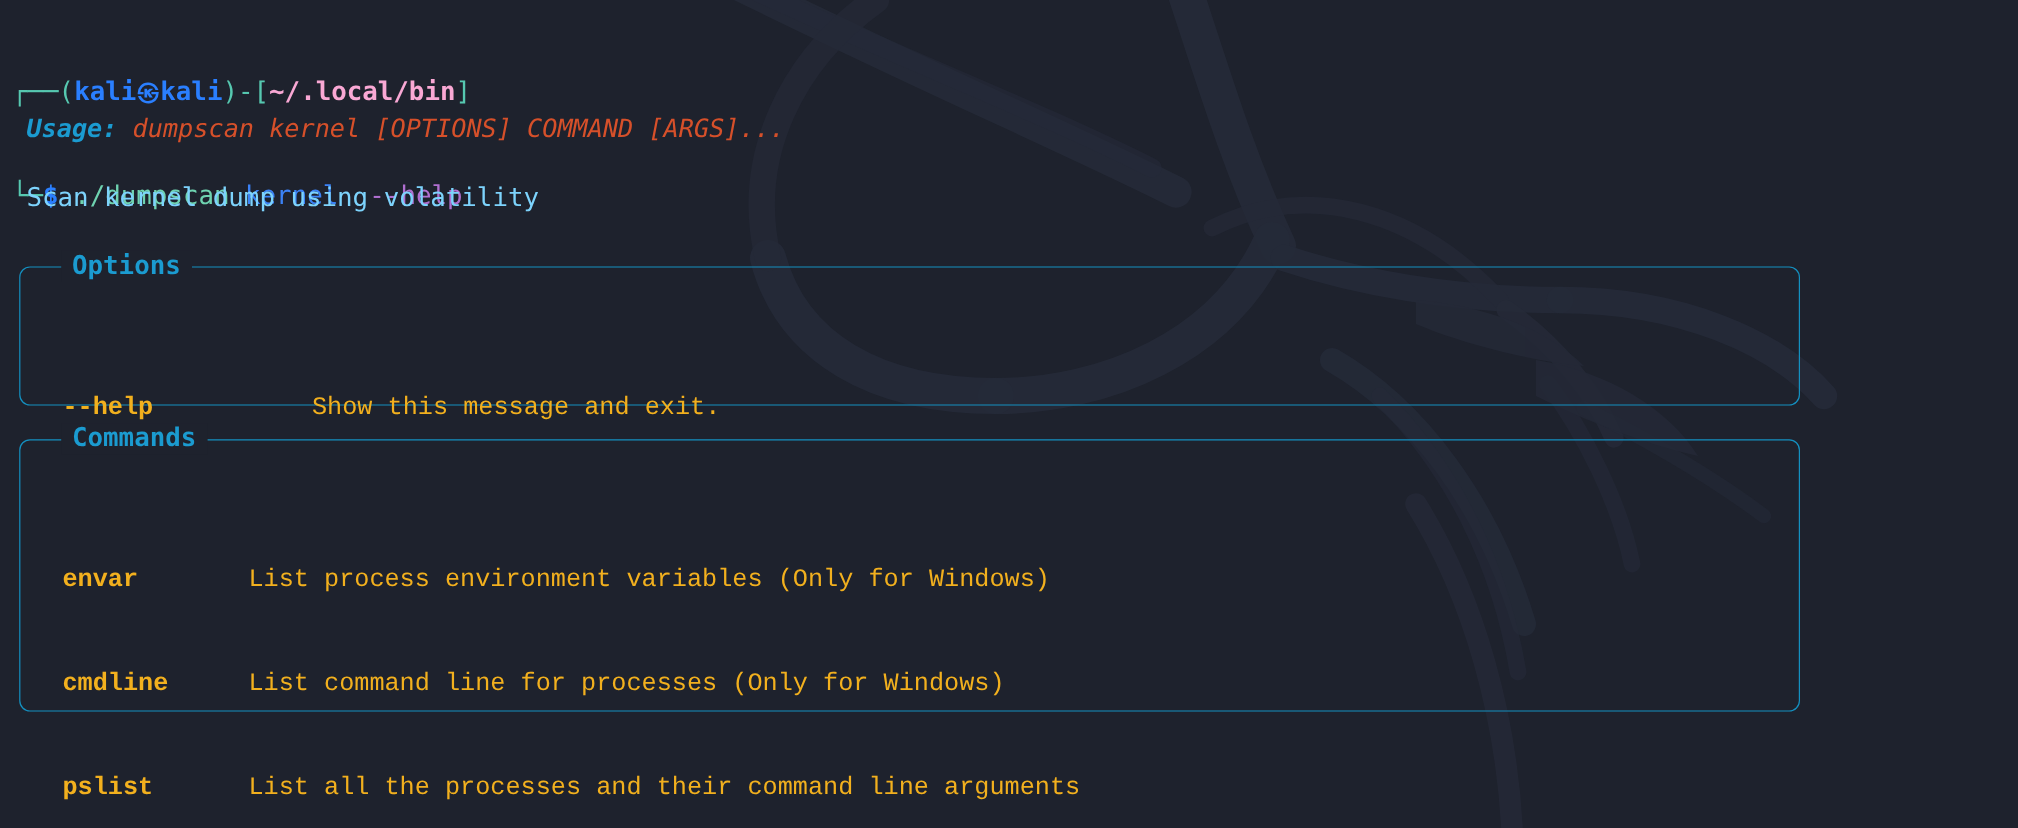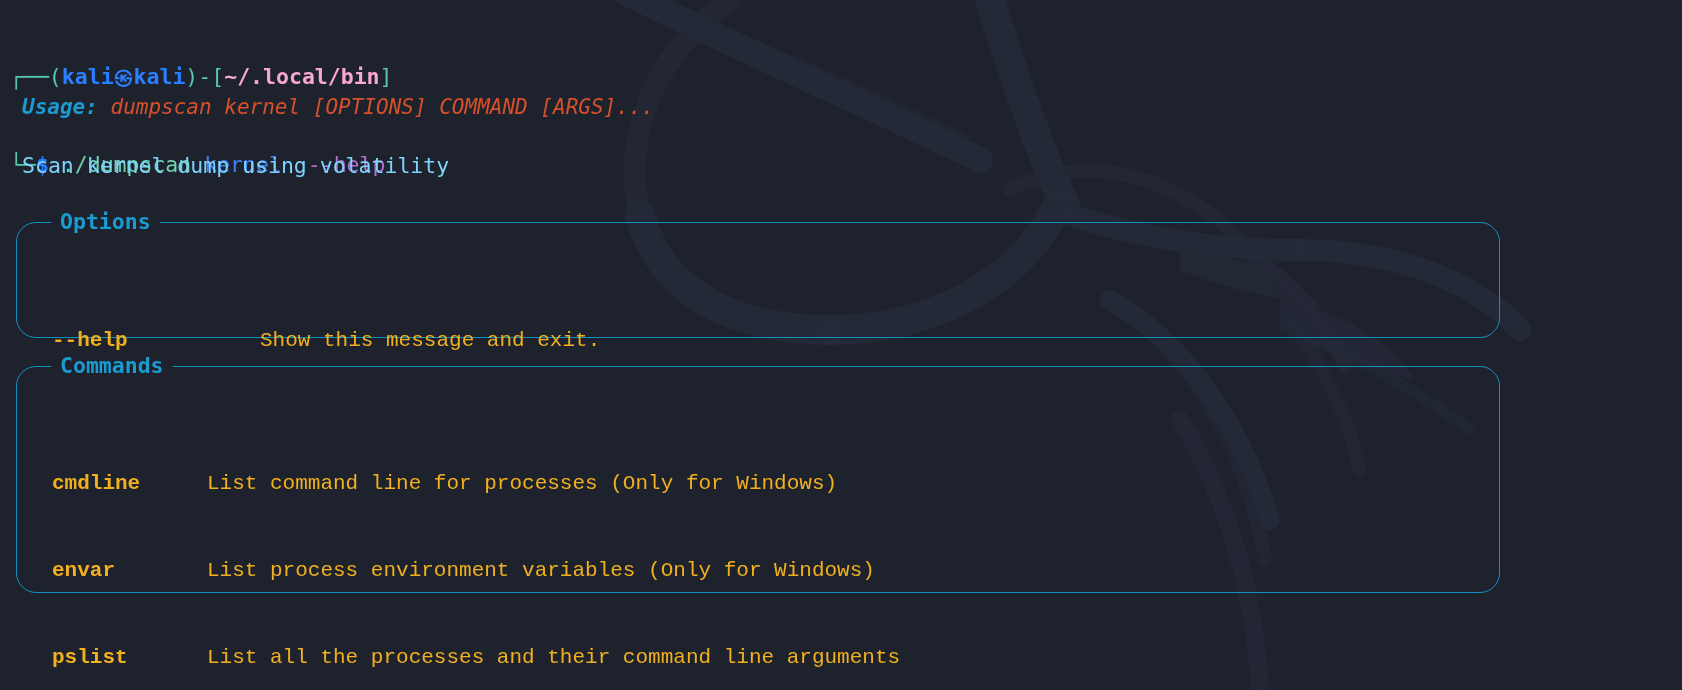--- a/index.html
+++ b/index.html
@@ -83,21 +83,21 @@
     font-size: 21.5px;
     color: #7dd3fc;
   }
 
   
   .panel {
     position: absolute;
     left: 16px;
     width: 1484px;
     border: 1.6px solid #1490c0;
-    border-radius: 20px;
+    border-radius: 9px;
     box-sizing: border-box;
   }
   #options-panel { top: 222px; height: 116px; }
   #commands-panel { top: 366px; height: 227px; }
 
   .panel-title {
     position: absolute;
     top: -14px;
     left: 34px;
     padding: 0 9px;
@@ -173,22 +173,22 @@
     <div class="panel" id="options-panel">
       <div class="panel-title">Options</div>
       <div class="panel-body">
         <span class="row"><span class="term opt-term">--help</span><span class="descr">Show this message and exit.</span></span>
       </div>
     </div>
 
     <div class="panel" id="commands-panel">
       <div class="panel-title">Commands</div>
       <div class="panel-body">
+        <span class="row"><span class="term cmd-term">envar</span><span class="descr">List process environment variables (Only for Windows)</span></span>
         <span class="row"><span class="term cmd-term">cmdline</span><span class="descr">List command line for processes (Only for Windows)</span></span>
-        <span class="row"><span class="term cmd-term">envar</span><span class="descr">List process environment variables (Only for Windows)</span></span>
         <span class="row"><span class="term cmd-term">pslist</span><span class="descr">List all the processes and their command line arguments</span></span>
         
         
       </div>
     </div>
 
   </div>
 </div>
 
 </body></html>

